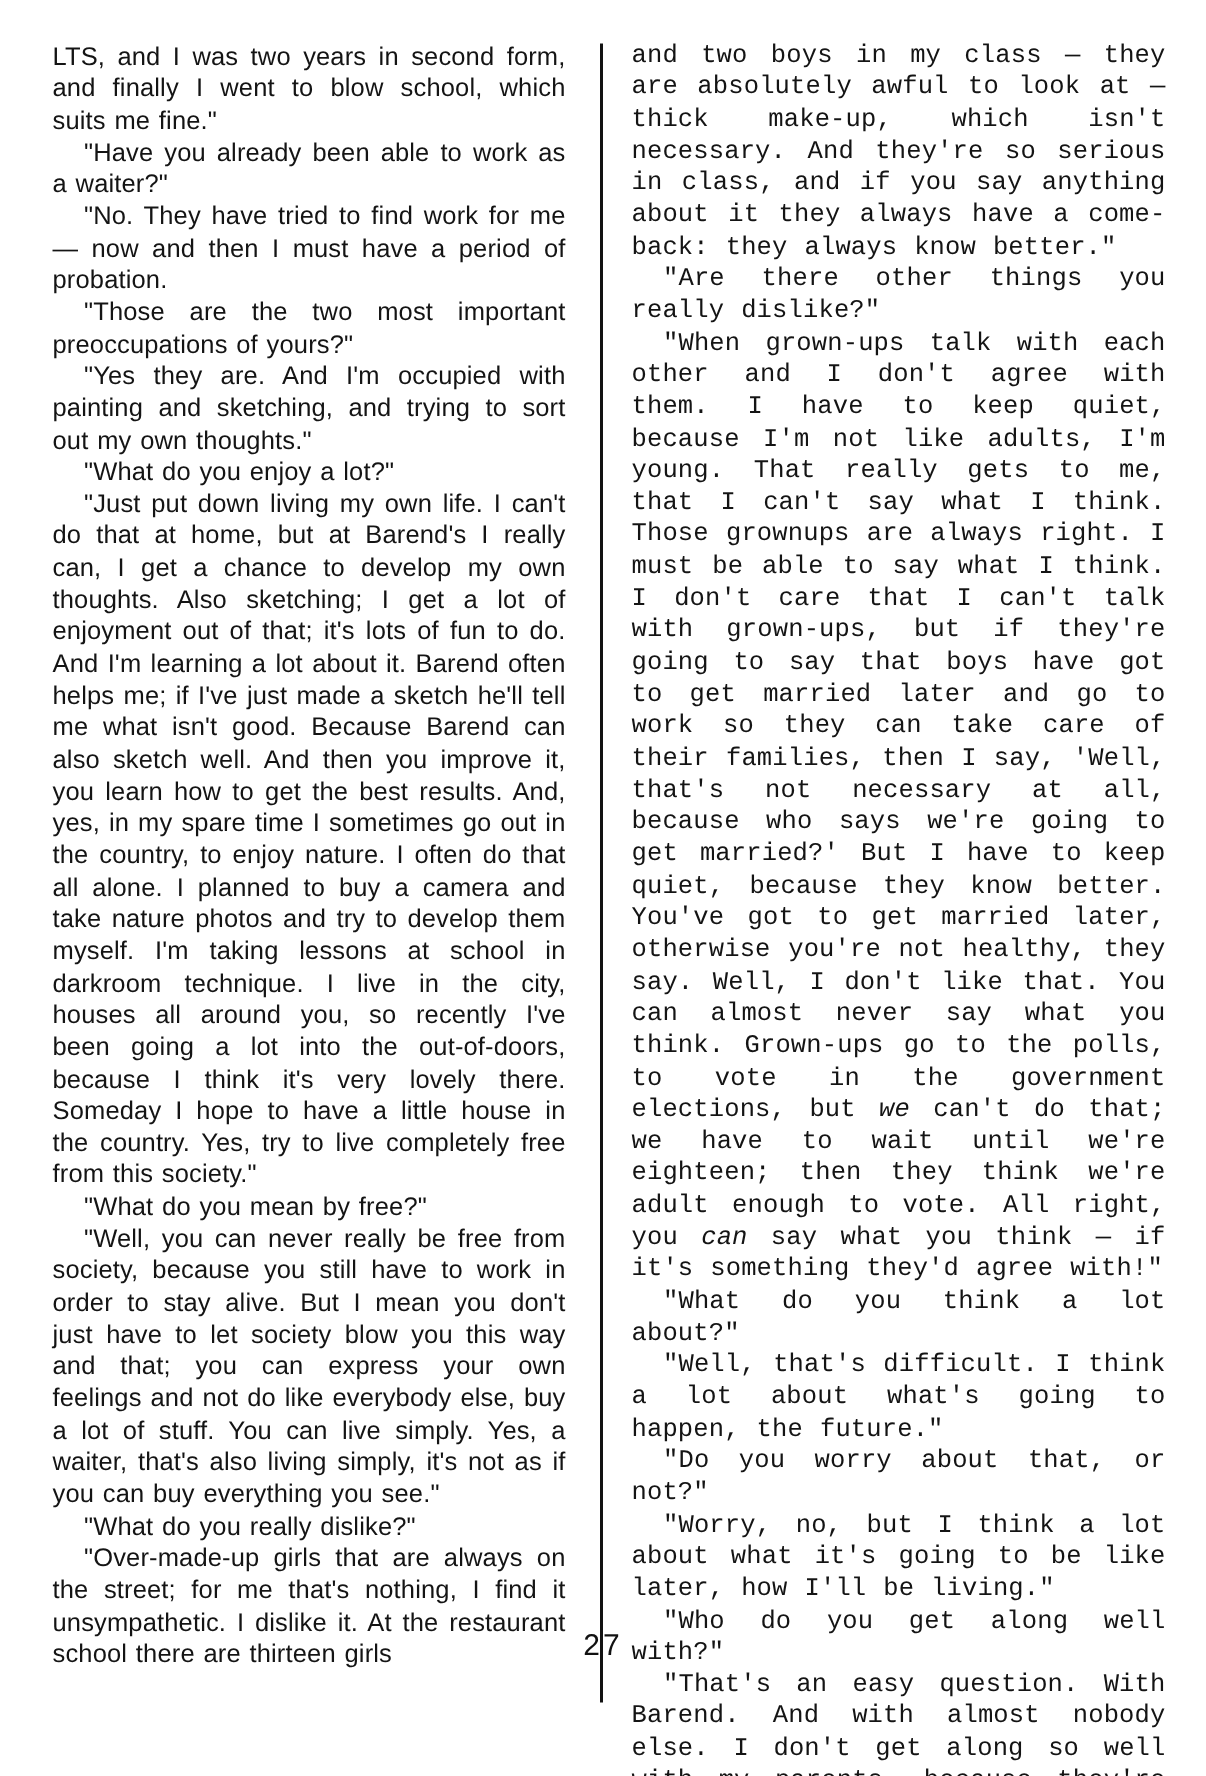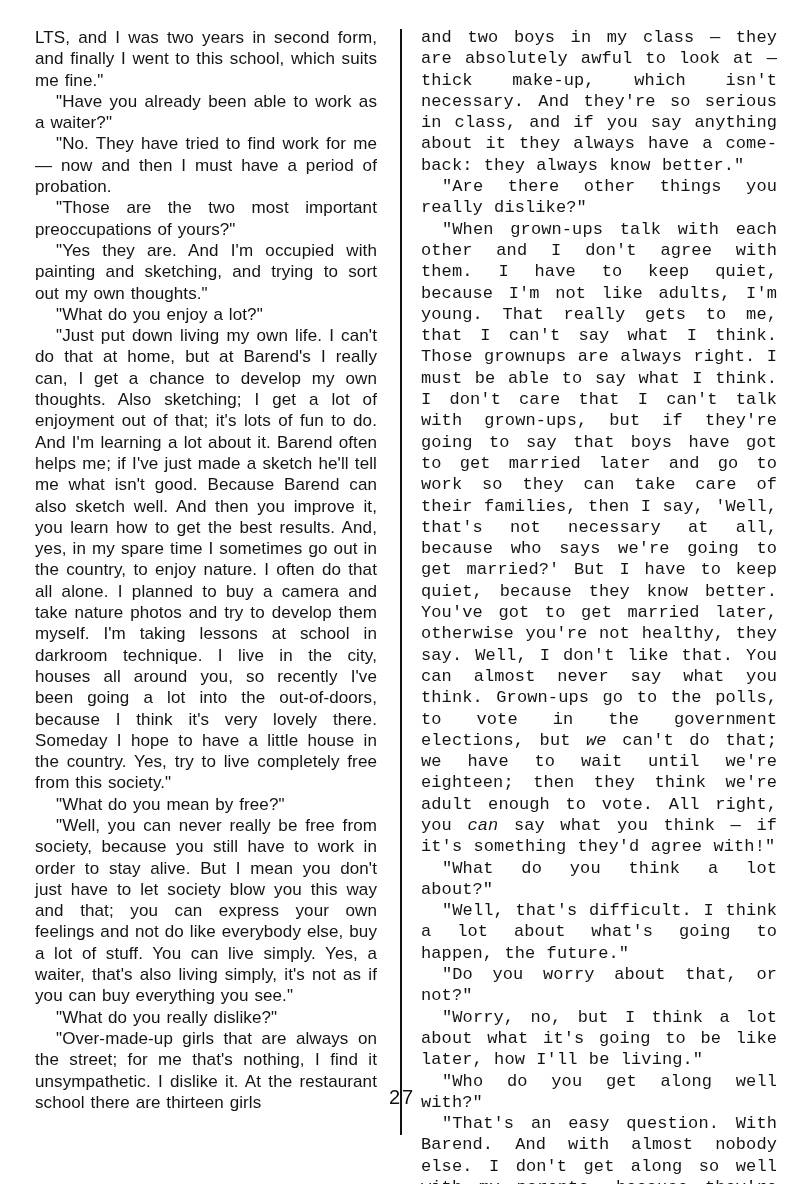--- a/index.html
+++ b/index.html
@@ -56,21 +56,21 @@
     letter-spacing: 2px;
     color: #111;
   }
 </style>
 </head>
 <body>
 
 <div class="page">
   <div class="columns">
     <div class="col col-left">
-        <p class="para">LTS, and I was two years in second form, and finally I went to this school, which suits me fine."</p>
+        <p class="para">LTS, and I was two years in second form, and finally I went to blow school, which suits me fine."</p>
         <p class="para">"Have you already been able to work as a waiter?"</p>
         <p class="para">"No. They have tried to find work for me — now and then I must have a period of probation.</p>
         <p class="para">"Those are the two most important preoccupations of yours?"</p>
         <p class="para">"Yes they are. And I'm occupied with painting and sketching, and trying to sort out my own thoughts."</p>
         <p class="para">"What do you enjoy a lot?"</p>
         <p class="para">"Just put down living my own life. I can't do that at home, but at Barend's I really can, I get a chance to develop my own thoughts. Also sketching; I get a lot of enjoyment out of that; it's lots of fun to do. And I'm learning a lot about it. Barend often helps me; if I've just made a sketch he'll tell me what isn't good. Because Barend can also sketch well. And then you improve it, you learn how to get the best results. And, yes, in my spare time I sometimes go out in the country, to enjoy nature. I often do that all alone. I planned to buy a camera and take nature photos and try to develop them myself. I'm taking lessons at school in darkroom technique. I live in the city, houses all around you, so recently I've been going a lot into the out-of-doors, because I think it's very lovely there. Someday I hope to have a little house in the country. Yes, try to live completely free from this society."</p>
         <p class="para">"What do you mean by free?"</p>
         <p class="para">"Well, you can never really be free from society, because you still have to work in order to stay alive. But I mean you don't just have to let society blow you this way and that; you can express your own feelings and not do like everybody else, buy a lot of stuff. You can live simply. Yes, a waiter, that's also living simply, it's not as if you can buy everything you see."</p>
         <p class="para">"What do you really dislike?"</p>
         <p class="para">"Over-made-up girls that are always on the street; for me that's nothing, I find it unsympathetic. I dislike it. At the restaurant school there are thirteen girls</p>

